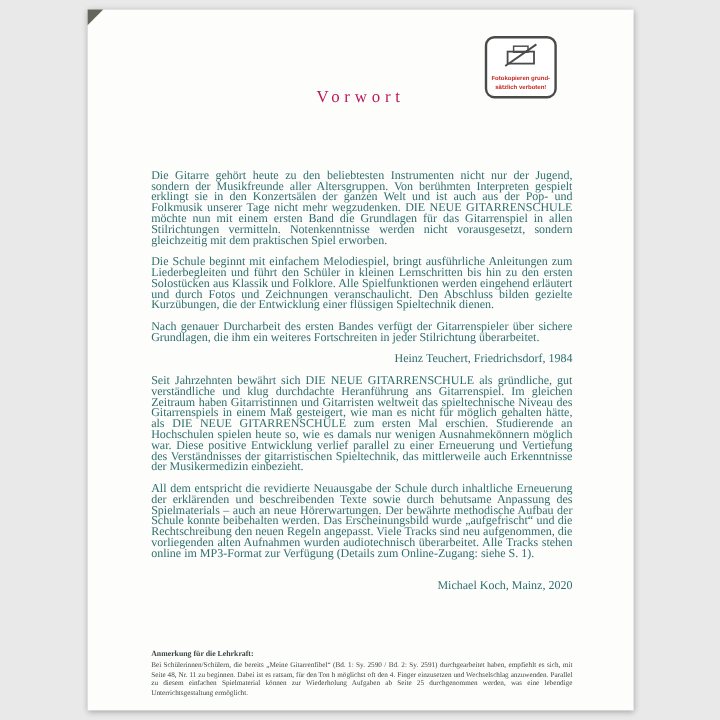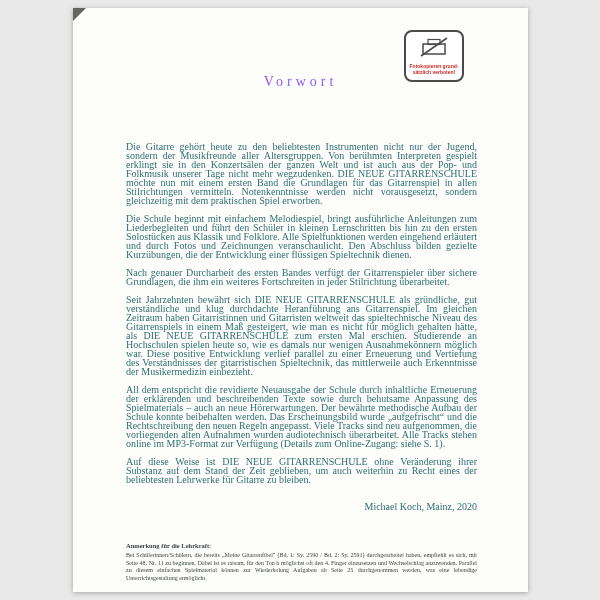--- a/index.html
+++ b/index.html
@@ -20,21 +20,21 @@
     display:flex; flex-direction:column; align-items:center; justify-content:center;
     gap:2px; padding:3px;
   }
   .stamp-text {
     text-align:center; color:#c22a22; font-size:5px; line-height:1.25;
     font-family:"Liberation Sans", "DejaVu Sans", sans-serif; font-weight:bold;
   }
   .stamp-text span { display:block; }
   .title {
     text-align:center; margin-top:66px; font-size:14px; font-weight:normal;
-    letter-spacing:4px; color:#8b5cf6;
+    letter-spacing:4px; color:#be185d;
   }
   .text-block {
     margin:52px 51px 0 53px; color:#2f6f6f;
     font-size:10px; line-height:9px; text-align:justify;
   }
   .text-block p { margin-bottom:9px; }
   .signature { text-align:right; margin-top:1px; }
   .sig-1984 { margin-bottom:46px; }
   .sig-2018 { margin-top:18px; }
   .note {
@@ -64,24 +64,24 @@
         <span>sätzlich verboten!</span>
       </span>
     </div>
 
     <h1 class="title">Vorwort</h1>
 
     <div class="text-block">
       <p>Die Gitarre gehört heute zu den beliebtesten Instrumenten nicht nur der Jugend, sondern der Musikfreunde aller Altersgruppen. Von berühmten Interpreten gespielt erklingt sie in den Konzertsälen der ganzen Welt und ist auch aus der Pop- und Folkmusik unserer Tage nicht mehr wegzudenken. DIE NEUE GITARRENSCHULE möchte nun mit einem ersten Band die Grundlagen für das Gitarrenspiel in allen Stilrichtungen vermitteln. Notenkenntnisse werden nicht vorausgesetzt, sondern gleichzeitig mit dem praktischen Spiel erworben.</p>
       <p>Die Schule beginnt mit einfachem Melodiespiel, bringt ausführliche Anleitungen zum Liederbegleiten und führt den Schüler in kleinen Lernschritten bis hin zu den ersten Solostücken aus Klassik und Folklore. Alle Spielfunktionen werden eingehend erläutert und durch Fotos und Zeichnungen veranschaulicht. Den Abschluss bilden gezielte Kurzübungen, die der Entwicklung einer flüssigen Spieltechnik dienen.</p>
       <p>Nach genauer Durcharbeit des ersten Bandes verfügt der Gitarrenspieler über sichere Grundlagen, die ihm ein weiteres Fortschreiten in jeder Stilrichtung überarbeitet.</p>
+      <p class="signature sig-1984">Heinz Teuchert, Friedrichsdorf, 1984</p>
 
       <p>Seit Jahrzehnten bewährt sich DIE NEUE GITARRENSCHULE als gründliche, gut verständliche und klug durchdachte Heranführung ans Gitarrenspiel. Im gleichen Zeitraum haben Gitarristinnen und Gitarristen weltweit das spieltechnische Niveau des Gitarrenspiels in einem Maß gesteigert, wie man es nicht für möglich gehalten hätte, als DIE NEUE GITARRENSCHULE zum ersten Mal erschien. Studierende an Hochschulen spielen heute so, wie es damals nur wenigen Ausnahmekönnern möglich war. Diese positive Entwicklung verlief parallel zu einer Erneuerung und Vertiefung des Verständnisses der gitarristischen Spieltechnik, das mittlerweile auch Erkenntnisse der Musikermedizin einbezieht.</p>
       <p>All dem entspricht die revidierte Neuausgabe der Schule durch inhaltliche Erneuerung der erklärenden und beschreibenden Texte sowie durch behutsame Anpassung des Spielmaterials – auch an neue Hörerwartungen. Der bewährte methodische Aufbau der Schule konnte beibehalten werden. Das Erscheinungsbild wurde „aufgefrischt“ und die Rechtschreibung den neuen Regeln angepasst. Viele Tracks sind neu aufgenommen, die vorliegenden alten Aufnahmen wurden audiotechnisch überarbeitet. Alle Tracks stehen online im MP3-Format zur Verfügung (Details zum Online-Zugang: siehe S. 1).</p>
-      <p>Auf diese Weise ist DIE NEUE GITARRENSCHULE ohne Veränderung ihrer Substanz auf dem Stand der Zeit geblieben, um auch weiterhin zu Recht eines der beliebtesten Lehrwerke für Gitarre zu bleiben.</p>
       <p class="signature sig-2018">Michael Koch, Mainz, 2020</p>
     </div>
 
     <div class="note">
       <p class="note-heading">Anmerkung für die Lehrkraft:</p>
       <p class="note-body">Bei Schülerinnen/Schülern, die bereits „Meine Gitarrenfibel“ (Bd. 1: Sy. 2590 / Bd. 2: Sy. 2591) durchgearbeitet haben, empfiehlt es sich, mit Seite 48, Nr. 11 zu beginnen. Dabei ist es ratsam, für den Ton h möglichst oft den 4. Finger einzusetzen und Wechselschlag anzuwenden. Parallel zu diesem einfachen Spielmaterial können zur Wiederholung Aufgaben ab Seite 25 durchgenommen werden, was eine lebendige Unterrichtsgestaltung ermöglicht.</p>
     </div>
 
   </div>
 </div>

